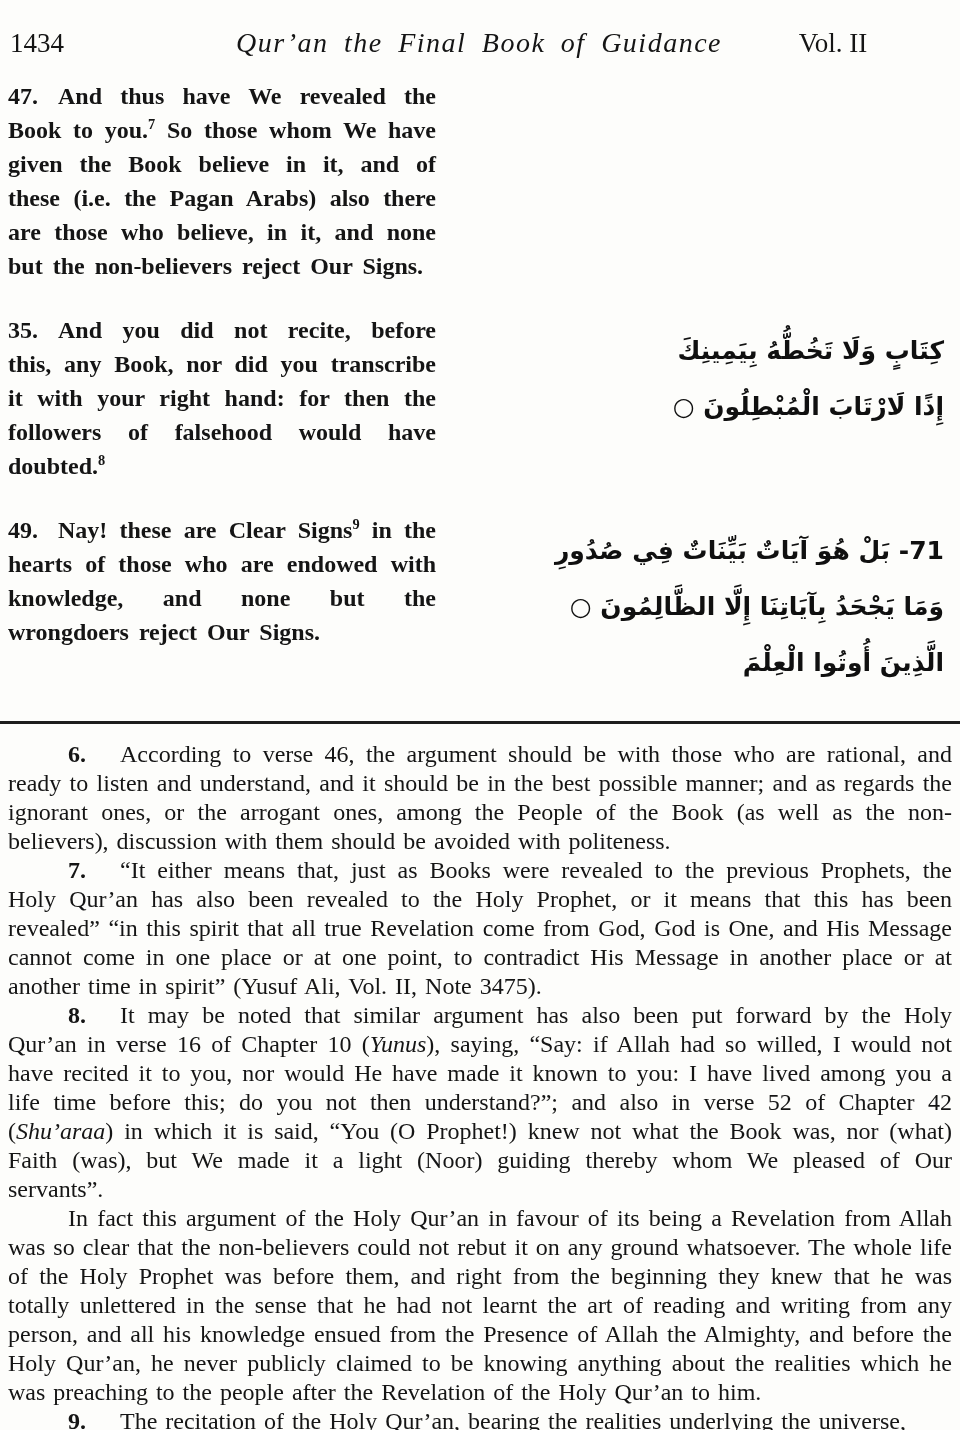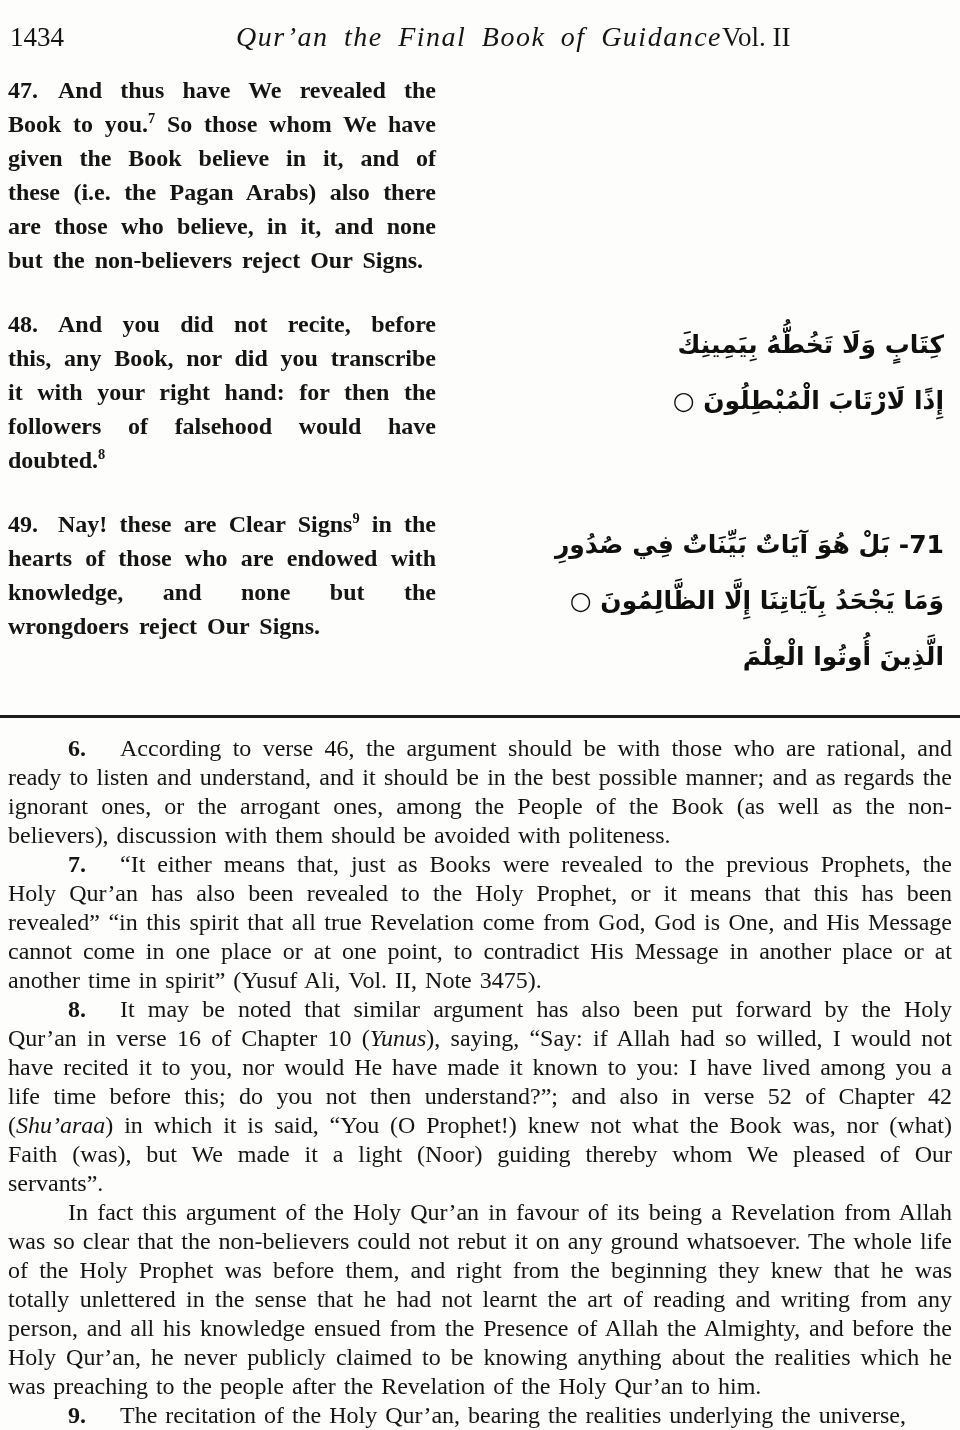--- a/index.html
+++ b/index.html
@@ -1,33 +1,33 @@
 <!DOCTYPE html>
 <html><head>
 <meta charset="utf-8">
 <style>
   html,body{margin:0;padding:0;}
   body{
     width:960px;height:1430px;overflow:hidden;
     background:#fdfdfb;color:#151515;
     font-family:"Liberation Serif", serif;
   }
-  .page{box-sizing:border-box;width:960px;height:1028px;padding:4px 8px 0 8px;}
+  .page{box-sizing:border-box;width:960px;height:1028px;padding:10px 8px 0 8px;}
 
   
   .header{
     display:grid;grid-template-columns:1fr auto 1fr;align-items:baseline;
     font-size:27px;padding:2px 4px 0 2px;
   }
   .header .pageno{text-align:left;}
   .header .title{
     font-style:italic;text-align:right;font-size:28px;
     letter-spacing:1.5px;word-spacing:7px;
   }
-  .header .vol{text-align:left;padding-right:4px;margin-top:16px;}
+  .header .vol{text-align:center;padding-right:4px;margin-top:16px;}
 
   
   .verses{margin-top:20px;}
   .verse-row{display:flex;gap:16px;margin-bottom:30px;}
   .verse-en{
     flex:0 0 428px;margin:0;font-weight:bold;
     font-size:24px;line-height:34px;text-align:justify;word-spacing:4px;
   }
   .v-num{margin-right:20px;}
   .verse-en sup{font-size:60%;line-height:0;}
@@ -61,21 +61,21 @@
     <span class="vol">Vol. II</span>
   </header>
 
   <main class="verses">
 
     <div class="verse-row">
       <p class="verse-en"><span class="v-num">47.</span><span class="v-text">And thus have We revealed the Book to you.<sup>7</sup> So those whom We have given the Book believe in it, and of these (i.e. the Pagan Arabs) also there are those who believe, in it, and none but the non-believers reject Our Signs.</span></p>
     </div>
 
     <div class="verse-row">
-      <p class="verse-en"><span class="v-num">48.</span><span class="v-text">And you did not recite, before this, any Book, nor did you transcribe it with your right hand: for then the followers of falsehood would have doubted.<sup>8</sup></span></p>
+      <p class="verse-en"><span class="v-num">35.</span><span class="v-text">And you did not recite, before this, any Book, nor did you transcribe it with your right hand: for then the followers of falsehood would have doubted.<sup>8</sup></span></p>
       <div class="verse-ar" lang="ar" dir="rtl">
           <div class="ar-line">كِتَابٍ وَلَا تَخُطُّهُ بِيَمِينِكَ</div>
           <div class="ar-line">إِذًا لَارْتَابَ الْمُبْطِلُونَ ○</div>
         </div>
     </div>
 
     <div class="verse-row">
       <p class="verse-en"><span class="v-num">49.</span><span class="v-text">Nay! these are Clear Signs<sup>9</sup> in the hearts of those who are endowed with knowledge, and none but the wrongdoers reject Our Signs.</span></p>
       <div class="verse-ar" lang="ar" dir="rtl">
           <div class="ar-line">71- بَلْ هُوَ آيَاتٌ بَيِّنَاتٌ فِي صُدُورِ</div>

